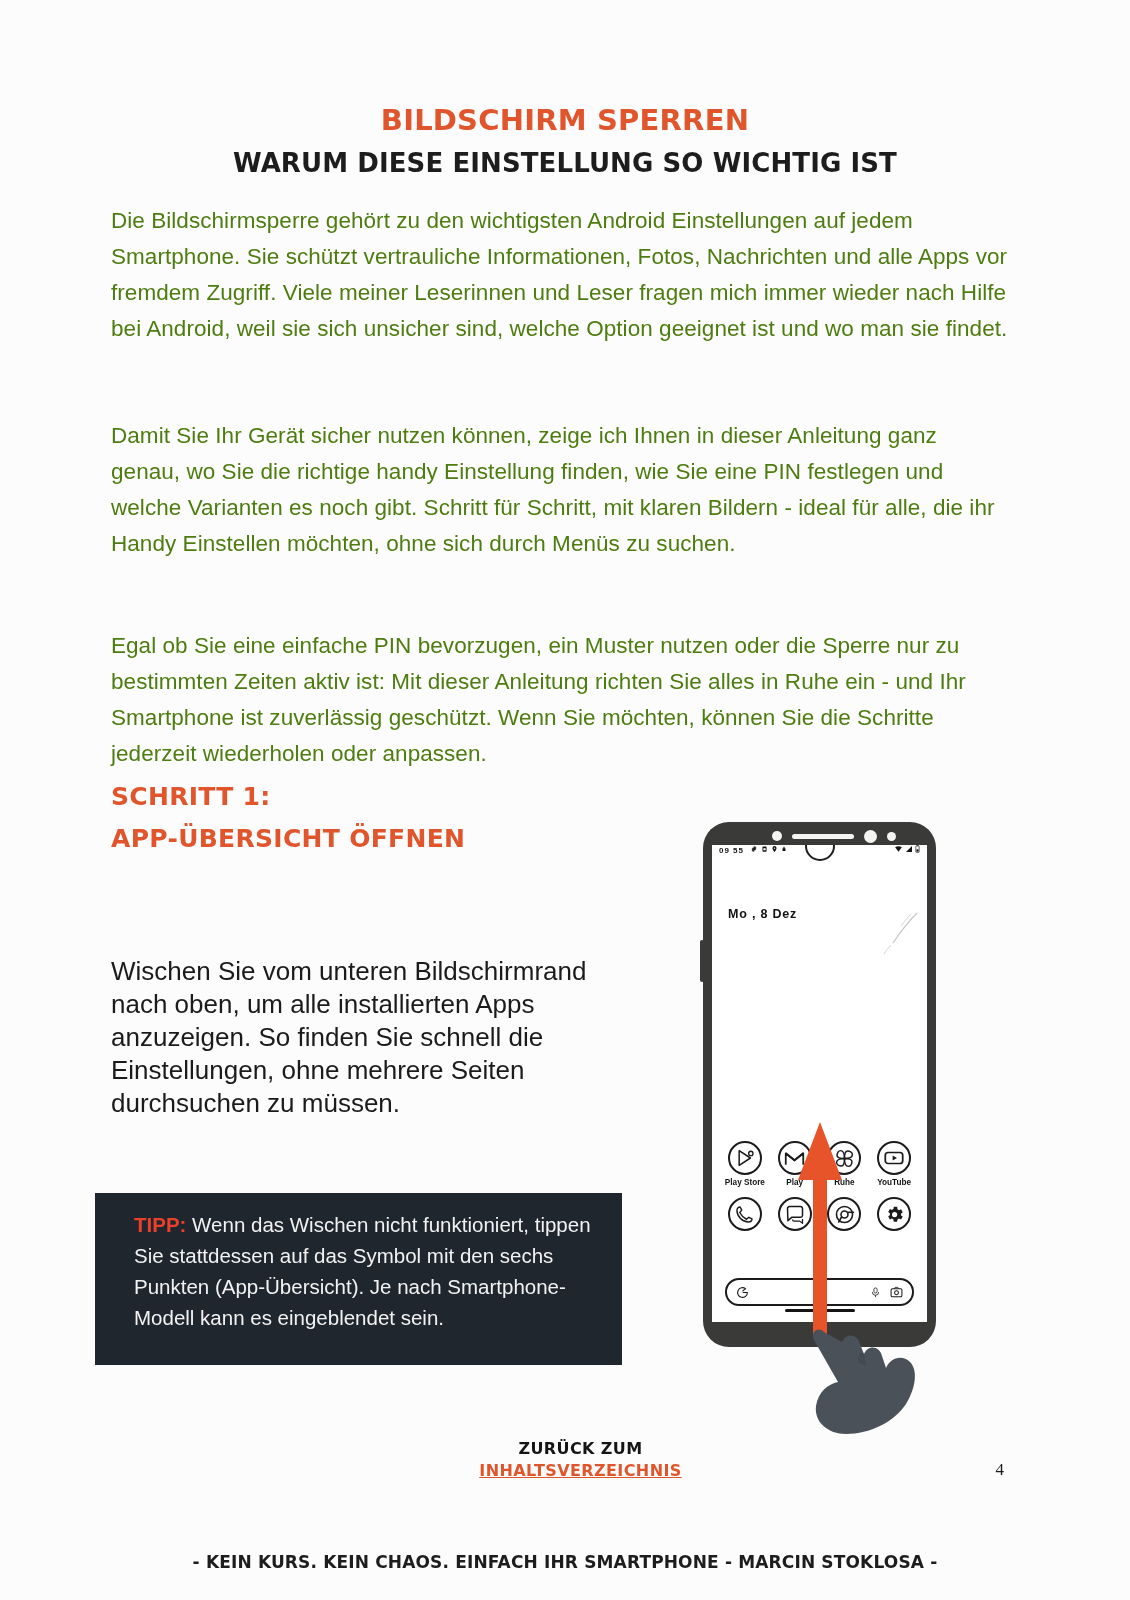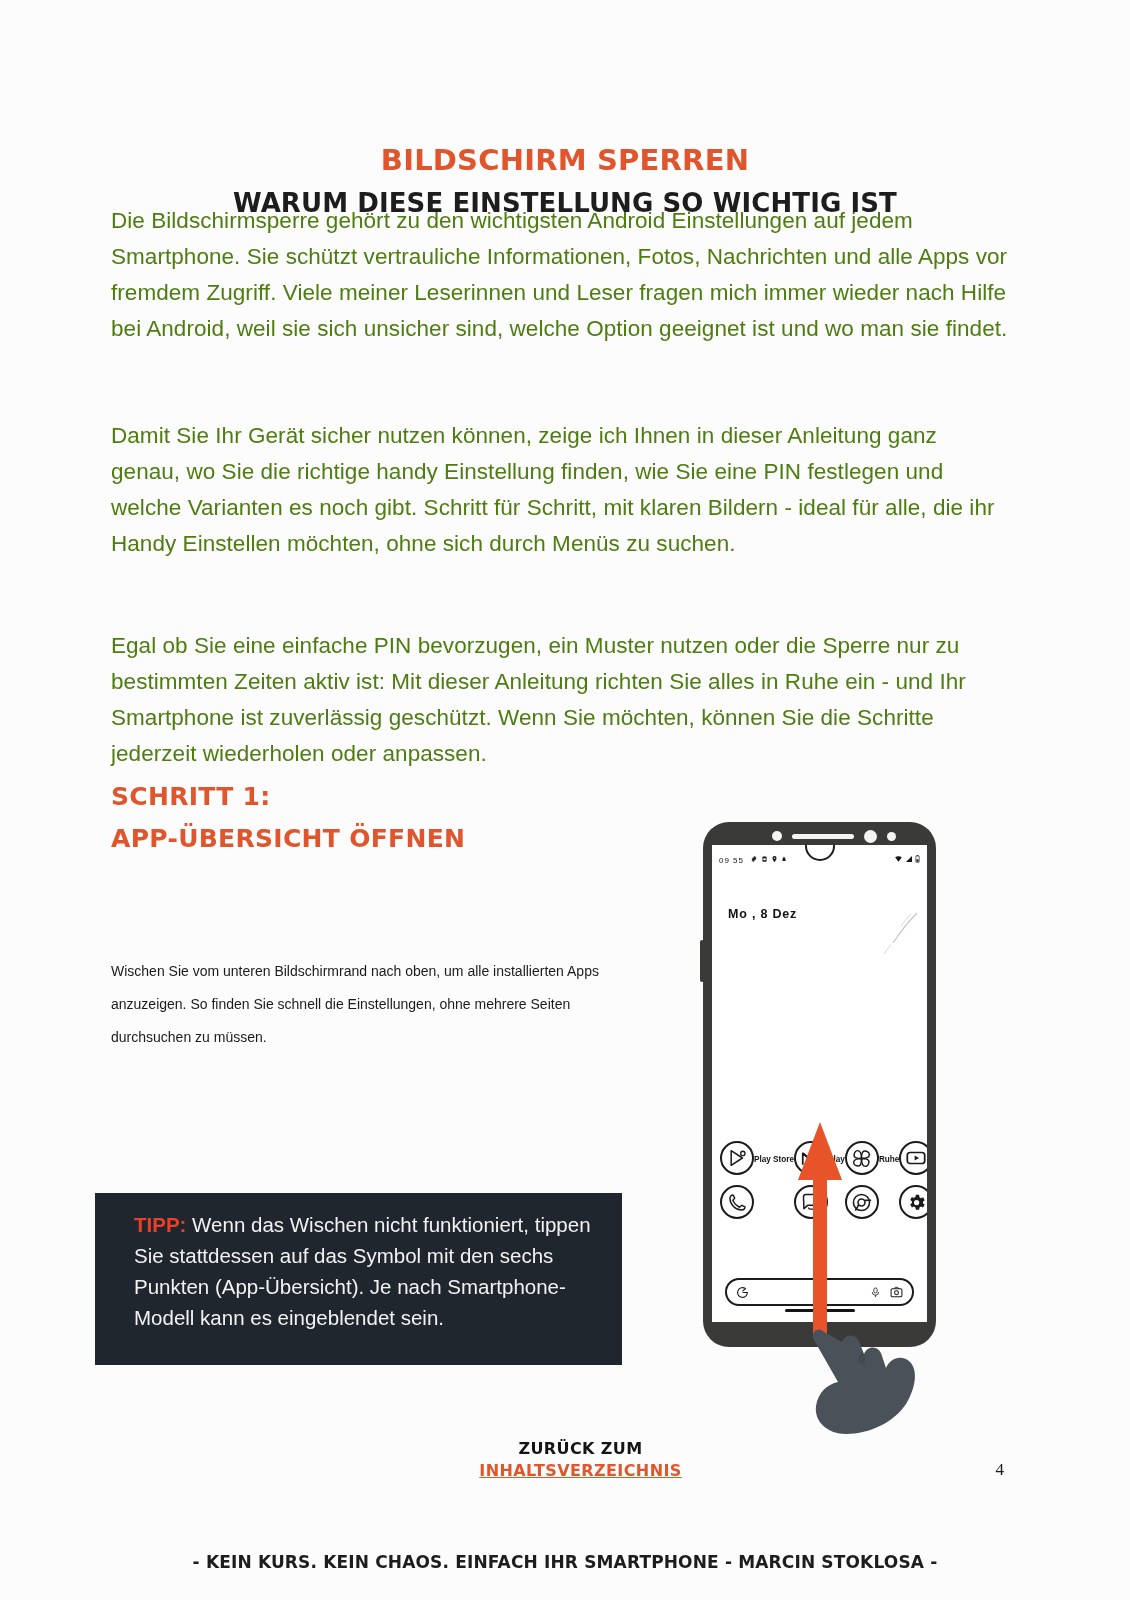--- a/index.html
+++ b/index.html
@@ -22,21 +22,20 @@
   
   .title-block { position: absolute; top: 105px; left: 0; width: 1130px; text-align: center; }
 
   .title-main {
     font-family: "DejaVu Sans", sans-serif;
     font-size: 29px;
     font-weight: 700;
     letter-spacing: 0.2px;
     color: #e0552b;
     line-height: 1.1;
-    margin-top: 40px;
   }
 
   .title-sub {
     font-family: "DejaVu Sans", sans-serif;
     font-size: 26px;
     font-weight: 700;
     letter-spacing: 0.1px;
     color: #1d1d1d;
     margin-top: 12px;
     line-height: 1.1;
@@ -73,21 +72,21 @@
     letter-spacing: 0.3px;
   }
 
   
   .step-text {
     position: absolute;
     left: 111px;
     top: 955px;
     width: 500px;
     font-family: "Liberation Sans", sans-serif;
-    font-size: 14px;
+    font-size: 26px;
     line-height: 33px;
     color: #1b1b1b;
   }
 
   
   .tip-box {
     position: absolute;
     left: 95px;
     top: 1193px;
     width: 527px;
@@ -167,24 +166,24 @@
     border: 2.2px solid #1d1d1d;
     border-radius: 0 0 16px 16px;
     background: #fff;
   }
 
   .statusbar {
     position: absolute;
     left: 0; top: 0;
     width: 215px; height: 20px;
     display: flex;
-    align-items: flex-end;
+    align-items: flex-start;
     padding: 0 7px;
     font-size: 8px;
-    font-weight: 400;
+    font-weight: 700;
     color: #151515;
     font-family: "Liberation Sans", sans-serif;
   }
   .sb-left { display: flex; align-items: center; gap: 3px; }
   .sb-right { margin-left: auto; display: flex; align-items: center; gap: 2px; }
   .sb-time { letter-spacing: 1px; margin-right: 3px; }
 
   .date-label {
     position: absolute;
     left: 16px; top: 62px;
@@ -208,21 +207,21 @@
     left: 0;
     top: 296px;
     width: 215px;
     display: grid;
     grid-template-columns: repeat(4, 1fr);
     row-gap: 10px;
     padding: 0 8px;
   }
   .app-cell {
     display: flex;
-    flex-direction: row;
+    flex-direction: column;
     align-items: center;
   }
   .app-ico {
     width: 34px; height: 34px;
     border: 2.1px solid #1b1b1b;
     border-radius: 50%;
     display: flex; align-items: center; justify-content: center;
     background: #fff;
   }
   .app-label {

